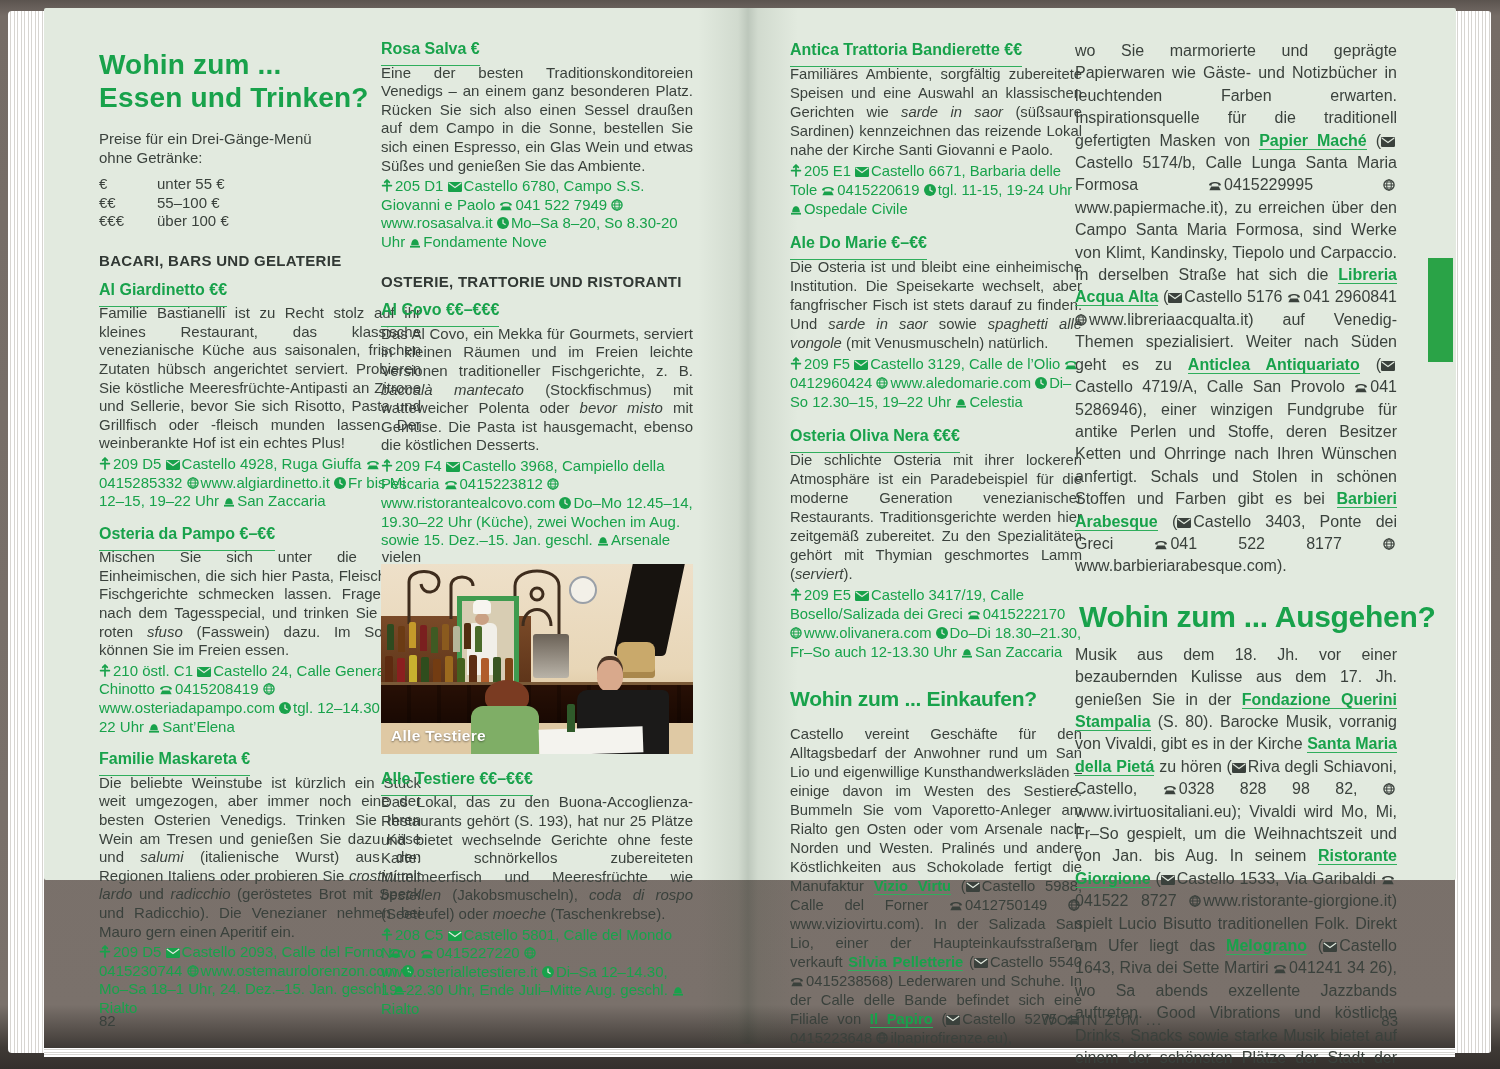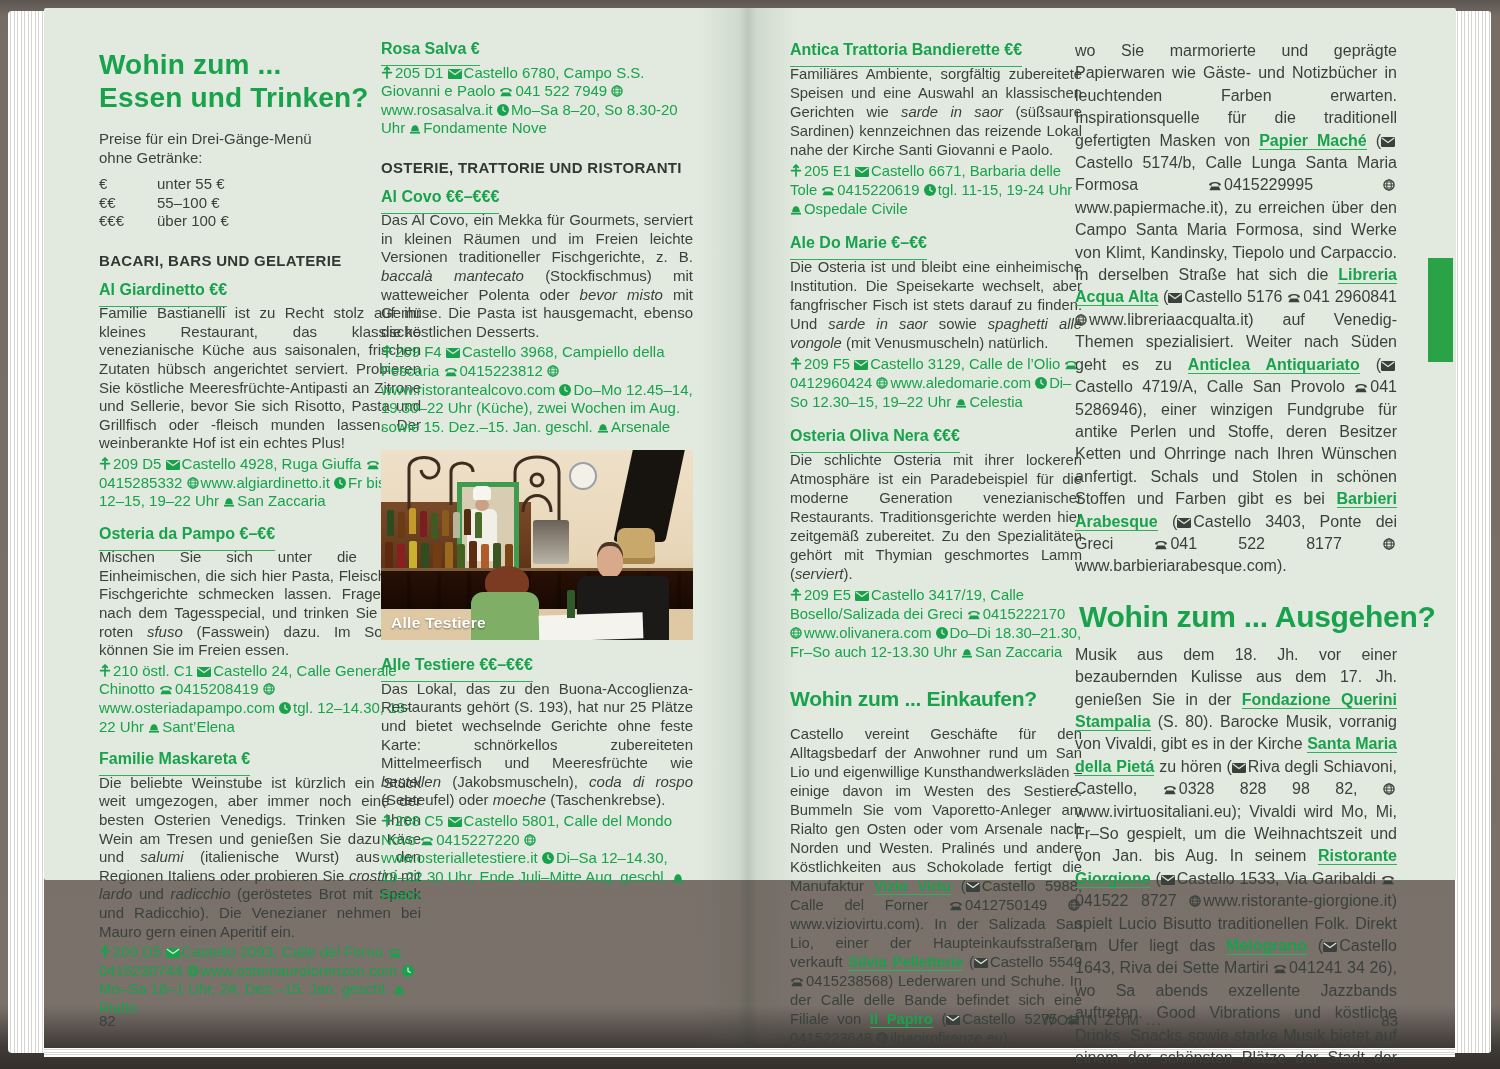--- a/index.html
+++ b/index.html
@@ -161,20 +161,21 @@
               </svg></span>Mo–Sa 18–1 Uhr, 24. Dez.–15. Jan. geschl. <span class="ic"><svg width="12" height="10" viewBox="0 0 12 10">
                 <path d="M2.2 7.2 C2.2 2.8 4.2 1.2 6 1.2 C7.8 1.2 9.8 2.8 9.8 7.2 Z" fill="currentColor"></path>
                 <rect x="1" y="7.8" width="10" height="1.8" fill="currentColor"></rect>
               </svg></span>Rialto</p>
         </div>
       </div>
     <div class="col" style="left:337px;width:312px">
       <div>
           <div class="entry">
             <div class="ehead"><span class="uline">Rosa Salva €</span></div>
+            <p class="body">Eine der besten Traditionskonditoreien Venedigs – an einem ganz besonderen Platz. Rücken Sie sich also einen Sessel draußen auf dem Campo in die Sonne, bestellen Sie sich einen Espresso, ein Glas Wein und etwas Süßes und genießen Sie das Ambiente.</p>
             <p class="info"><span class="ic"><svg width="12" height="14" viewBox="0 0 12 14">
                   <path d="M6 13 V2 M6 2 L3.7 4.4 M6 2 L8.3 4.4 M1.6 7.6 H10.4" stroke="currentColor" stroke-width="1.7" fill="none" stroke-linecap="round"></path>
                 </svg></span>205 D1 <span class="ic"><svg width="14" height="10" viewBox="0 0 14 10">
                   <rect width="14" height="10" rx="1.2" fill="currentColor"></rect>
                   <path d="M0.8 1 L7 5.6 L13.2 1" stroke="#e2eadf" stroke-width="1.2" fill="none"></path>
                 </svg></span>Castello 6780, Campo S.S. Giovanni e Paolo <span class="ic"><svg width="14" height="11" viewBox="0 0 14 11">
                   <path d="M1 5.2 C1 1 13 1 13 5.2 L10.6 5.8 L10.1 3.9 C8.1 3.1 5.9 3.1 3.9 3.9 L3.4 5.8 Z" fill="currentColor"></path>
                   <path d="M3.2 6.4 H10.8 L12.6 10.2 H1.4 Z" fill="currentColor"></path>
                 </svg></span>041 522 7949 <span class="ic"><svg width="12" height="12" viewBox="0 0 12 12">
                   <circle cx="6" cy="6" r="5.1" fill="none" stroke="currentColor" stroke-width="1.3"></circle>

